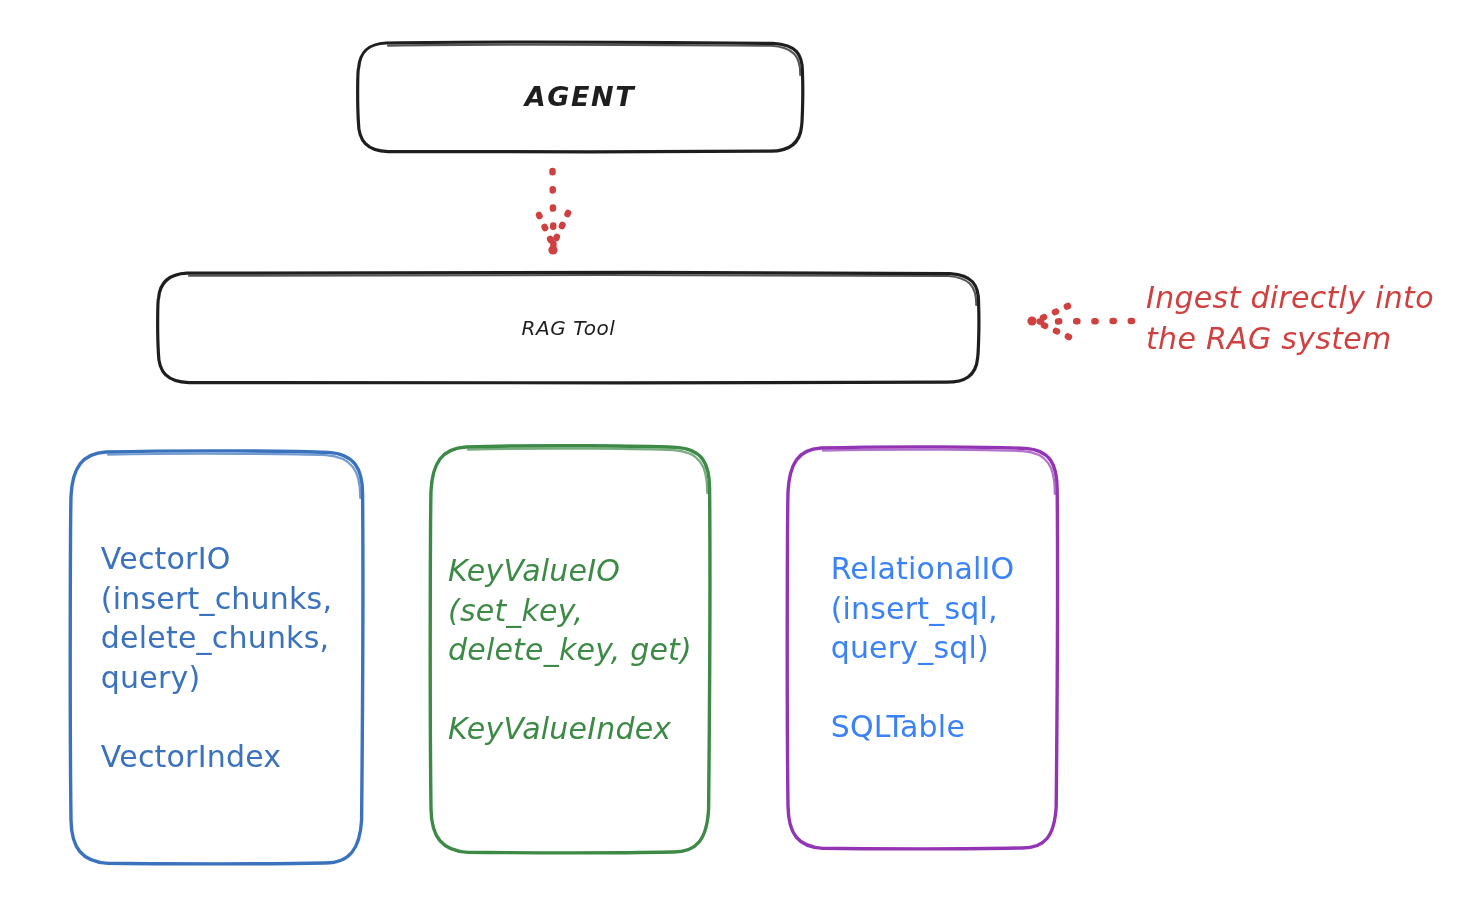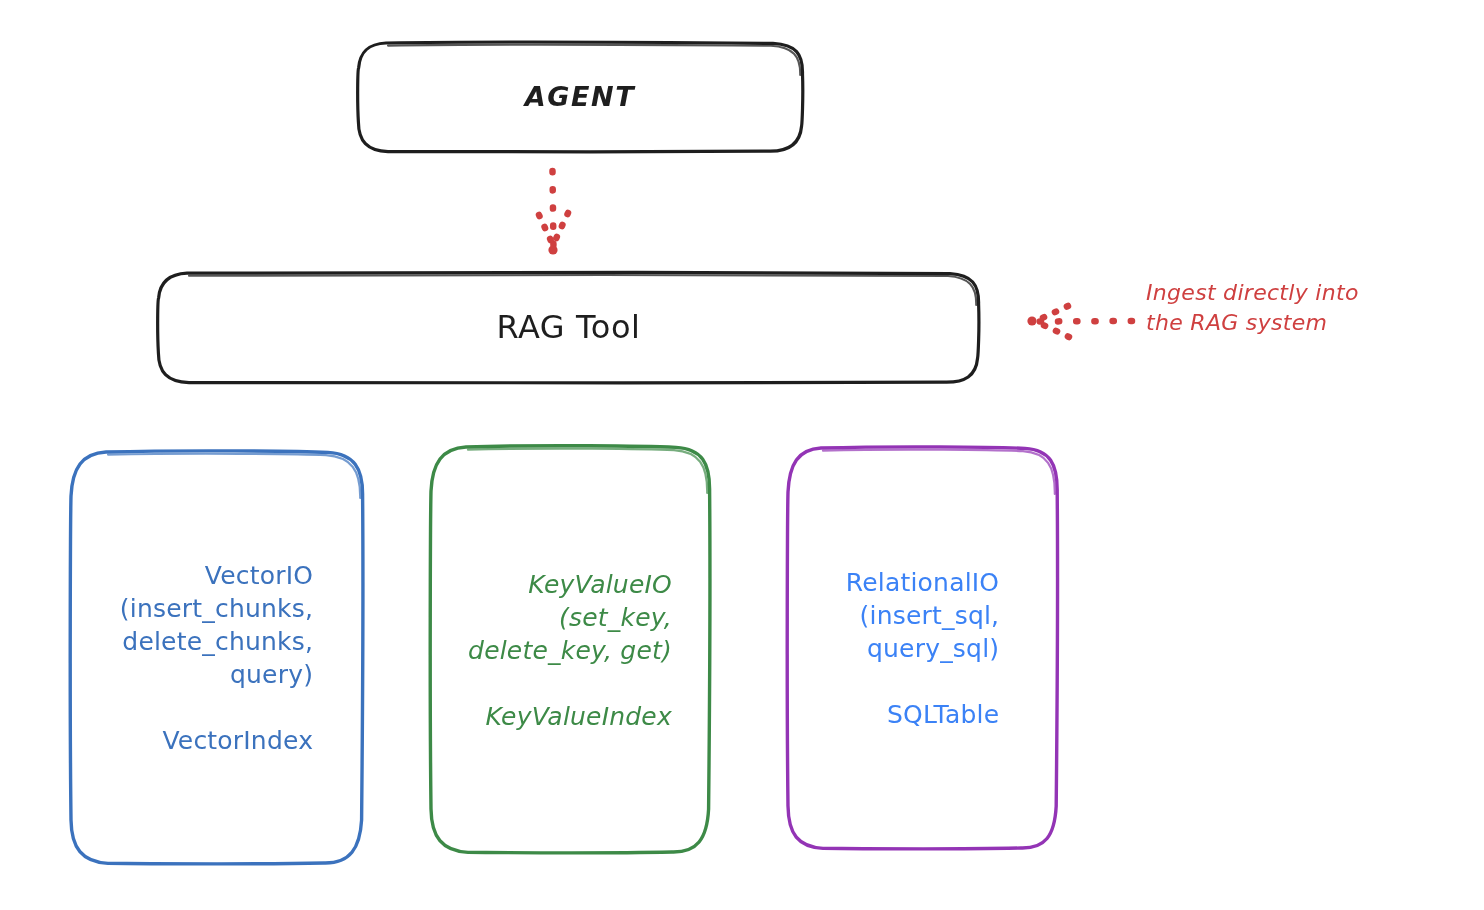--- a/index.html
+++ b/index.html
@@ -18,21 +18,21 @@
     width: 1484px;
     height: 910px;
     background: #ffffff;
   }
   .node {
     position: absolute;
     box-sizing: border-box;
     display: flex;
     align-items: center;
     justify-content: center;
-    text-align: right;
+    text-align: left;
     background: transparent;
   }
   .node .label {
     position: relative;
     z-index: 2;
     white-space: pre-line;
     line-height: 1.30;
     letter-spacing: 0.3px;
   }
   .sketch-svg {
@@ -64,24 +64,25 @@
 
   
   #rag-tool-node {
     left: 155px;
     top: 270px;
     width: 827px;
     height: 115px;
   }
   #rag-tool-node .label {
     font-family: "DejaVu Sans", sans-serif;
-    font-size: 32px;
+    font-size: 20px;
     font-weight: 500;
     color: #1e1e1e;
     letter-spacing: 0.6px;
+    font-style: italic;
   }
 
   
   #vectorio-node {
     left: 66px;
     top: 448px;
     width: 301px;
     height: 420px;
   }
   #keyvalueio-node {
@@ -92,38 +93,38 @@
     font-style: italic;
   }
   #relationalio-node {
     left: 783px;
     top: 444px;
     width: 279px;
     height: 408px;
   }
   .store .label {
     font-family: "DejaVu Sans", sans-serif;
-    font-size: 25px;
+    font-size: 30px;
     font-weight: 500;
     line-height: 1.32;
     letter-spacing: 0.2px;
   }
   #vectorio-node .label { color: #3b72bd; }
   #keyvalueio-node .label { color: #3d8a47; }
   #relationalio-node .label { color: #3b82f6; }
 
   
   #ingest-note {
     position: absolute;
     left: 1146px;
     top: 278px;
     width: 330px;
     color: #cf4040;
     font-family: "DejaVu Sans", sans-serif;
-    font-size: 22px;
+    font-size: 30px;
     font-style: italic;
     font-weight: 500;
     line-height: 1.36;
     letter-spacing: 0.3px;
     text-align: left;
     white-space: pre-line;
   }
 
   .arrow-layer {
     position: absolute;

